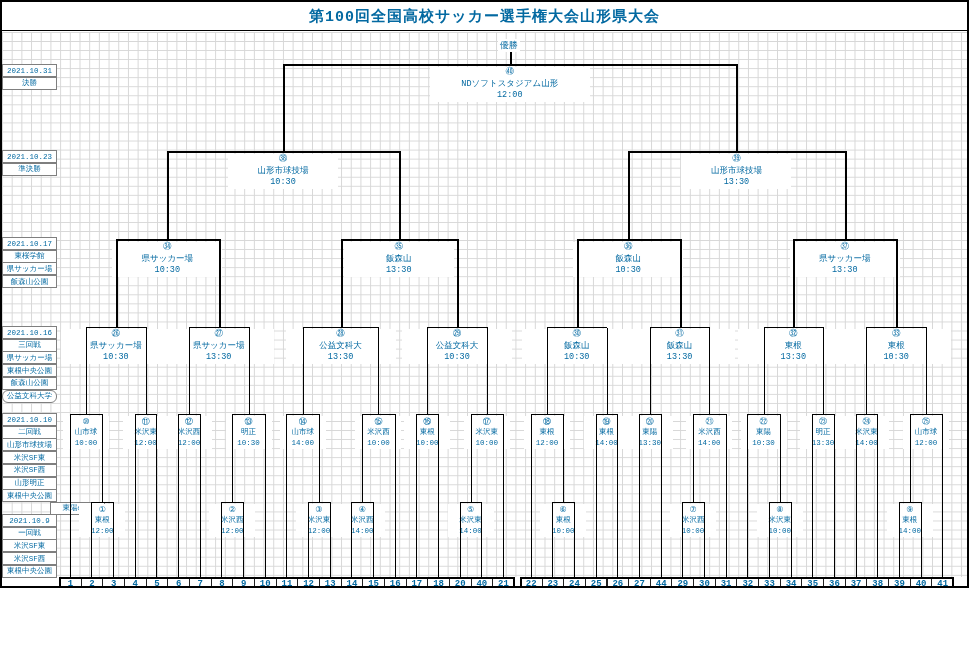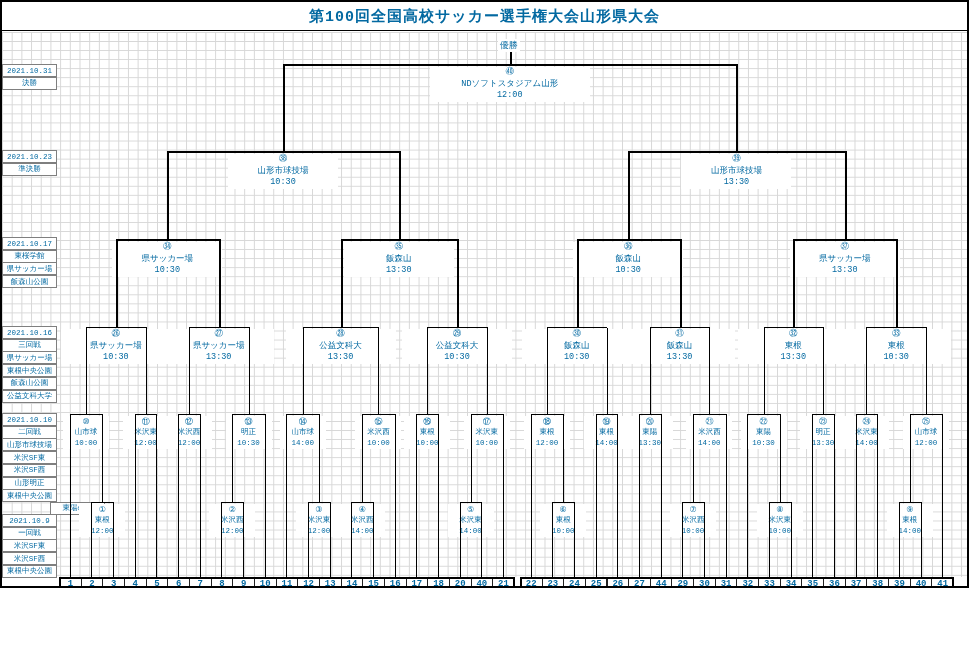--- a/index.html
+++ b/index.html
@@ -46,21 +46,21 @@
       <div class="srow" style="top: 160.7px;">準決勝</div>
       <div class="srow" style="top: 235px;">2021.10.17</div>
       <div class="srow" style="top: 247.7px;">東桜学館</div>
       <div class="srow" style="top: 260.4px;">県サッカー場</div>
       <div class="srow" style="top: 273.1px;">飯森山公園</div>
       <div class="srow" style="top: 324px;">2021.10.16</div>
       <div class="srow" style="top: 336.7px;">三回戦</div>
       <div class="srow" style="top: 349.4px;">県サッカー場</div>
       <div class="srow" style="top: 362.1px;">東根中央公園</div>
       <div class="srow" style="top: 374.8px;">飯森山公園</div>
-      <div class="srow" style="top: 387.5px;">公益文科大学</div>
+      <div class="srow" style="top: 387.5px; border-radius: 6px;">公益文科大学</div>
       <div class="srow" style="top: 411px;">2021.10.10</div>
       <div class="srow" style="top: 423.7px;">二回戦</div>
       <div class="srow" style="top: 436.4px;">山形市球技場</div>
       <div class="srow" style="top: 449.1px;">米沢SF東</div>
       <div class="srow" style="top: 461.8px;">米沢SF西</div>
       <div class="srow" style="top: 474.5px;">山形明正</div>
       <div class="srow" style="top: 487.2px;">東根中央公園</div>
       <div class="srow" style="top: 499.9px; margin-left: 48px;">東陽の里</div>
       <div class="srow" style="top: 512px;">2021.10.9</div>
       <div class="srow" style="top: 524.7px;">一回戦</div>

